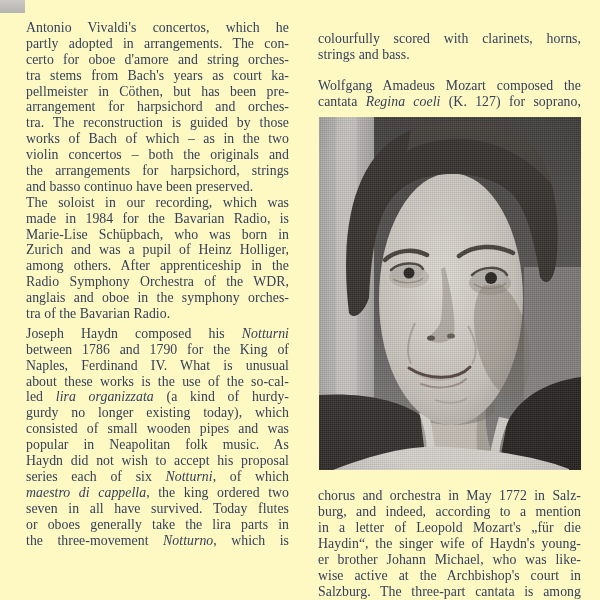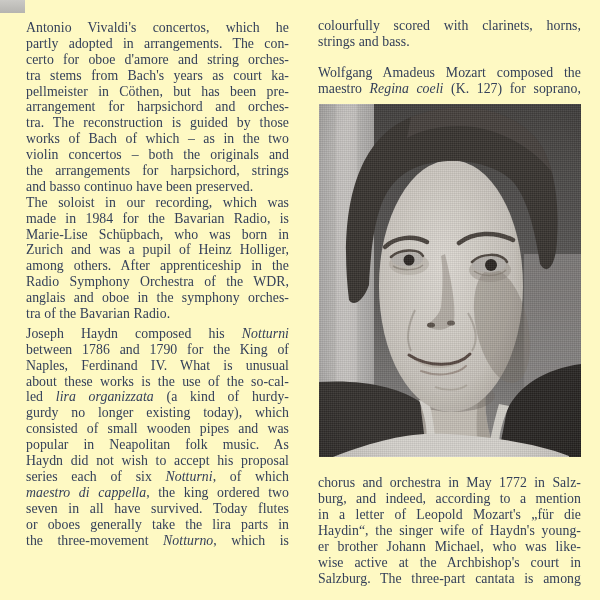--- a/index.html
+++ b/index.html
@@ -15,21 +15,21 @@
     background: #fef9c3;
     color: #34405a;
   }
   .scan-artifact {
     position: absolute; left: 0; top: 0;
     width: 25px; height: 13px;
     background: linear-gradient(#cbcac6, #b5b4b0);
   }
   .col { position: absolute; width: 263px; }
   .col-left  { left: 26px;  top: 20px; }
-  .col-right { left: 318px; top: 18px; }
+  .col-right { left: 318px; top: 31px; }
   .para { margin: 0; }
   .col-left  .para.gap { margin-top: 4px; }
   .col-right .para.gap { margin-top: 15px; }
   .line {
     font-size: 13.8px;
     text-align: justify;
     text-align-last: justify;
     text-justify: inter-word;
     white-space: nowrap;
     letter-spacing: 0.05px;
@@ -105,21 +105,21 @@
 
   <div class="col col-right">
 
     <div>
         <div class="para">
           <div class="line"><span>colourfully scored with clarinets, horns,</span></div>
           <div class="line para-end"><span>strings and bass.</span></div>
         </div>
         <div class="para gap">
           <div class="line"><span>Wolfgang Amadeus Mozart composed the</span></div>
-          <div class="line"><span>maestro </span><i>Regina coeli</i><span> (K. 127) for soprano,</span></div>
+          <div class="line"><span>cantata </span><i>Regina coeli</i><span> (K. 127) for soprano,</span></div>
         </div>
       </div>
 
     <div class="photo" role="img" aria-label="Black-and-white portrait photograph of a woman with short dark hair, smiling gently, wearing a dark jacket over a white blouse">
       <svg viewBox="0 0 262 353" xmlns="http://www.w3.org/2000/svg">
         <defs>
           <linearGradient id="bgGrad" x1="0" y1="0" x2="0" y2="1">
             <stop offset="0" stop-color="#3f3d3b"></stop>
             <stop offset="0.55" stop-color="#5a5856"></stop>
             <stop offset="1" stop-color="#8a8886"></stop>

